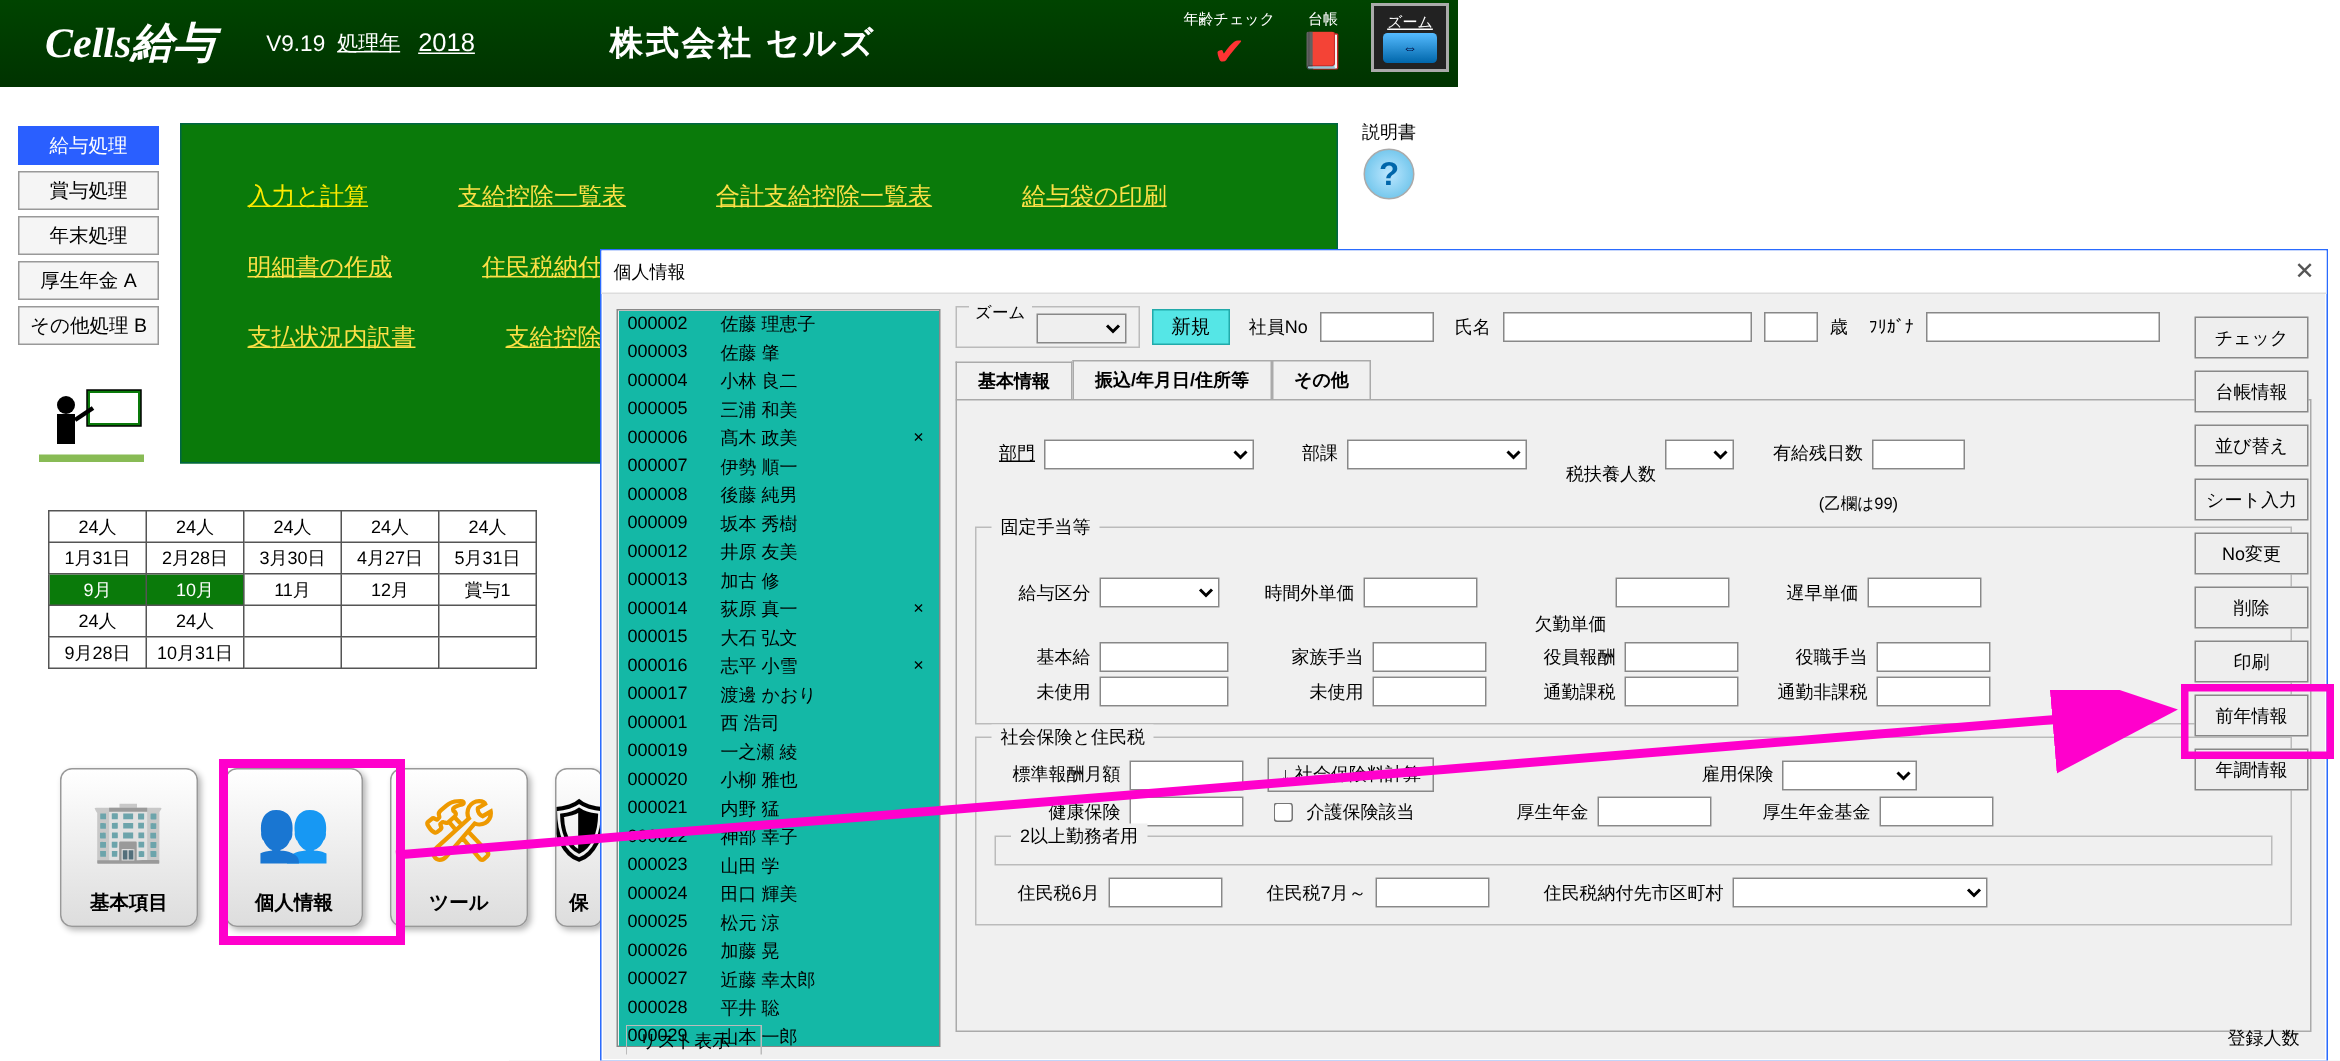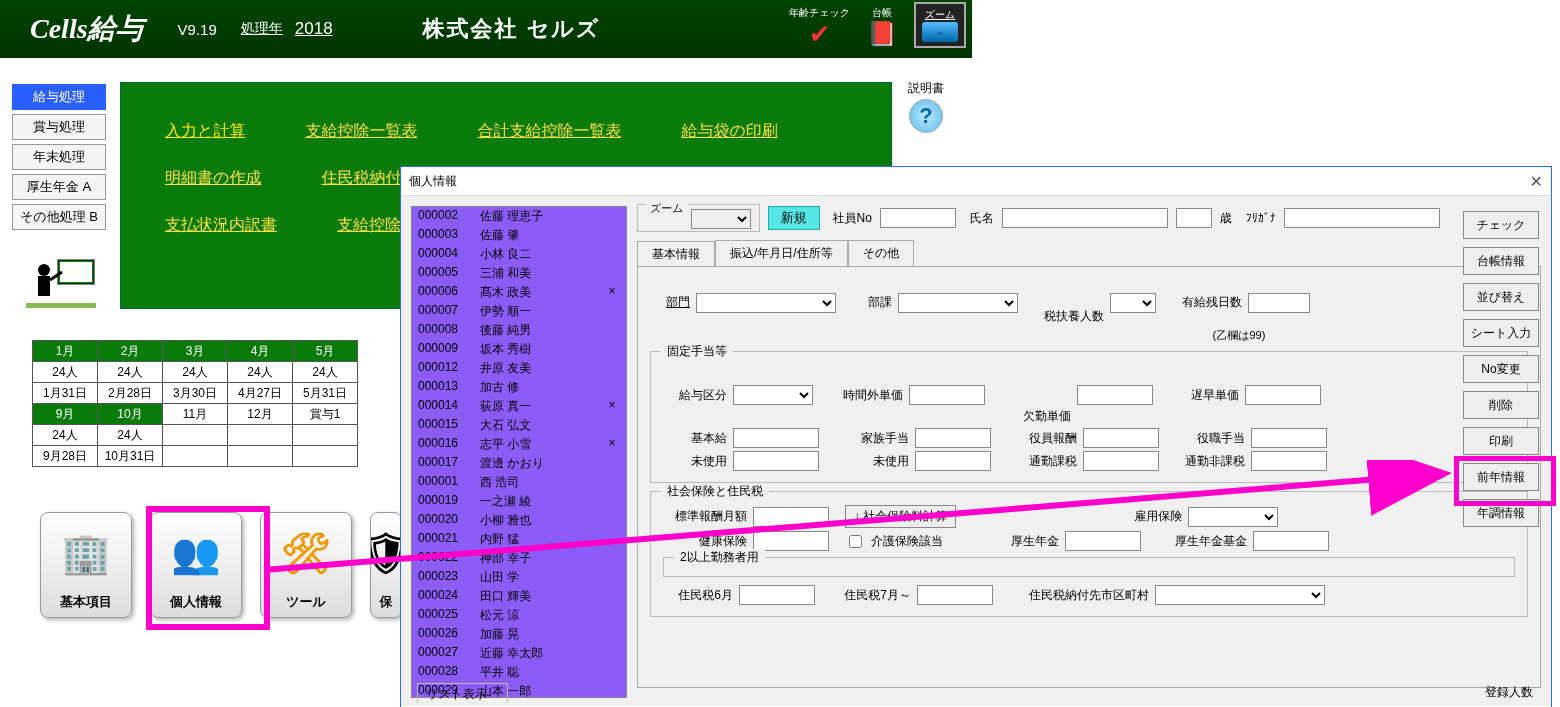--- a/index.html
+++ b/index.html
@@ -29,21 +29,21 @@
     font-style: italic;
     margin-left: 30px;
     font-weight: bold;
   }
   .header .ver {
     font-size: 15px;
     margin-left: 34px;
   }
   .header .year-label {
     font-size: 14px;
-    margin-left: 24px;
+    margin-left: 8px;
     text-decoration: underline;
   }
   .header .year-val {
     font-size: 17px;
     margin-left: 12px;
     text-decoration: underline;
   }
   .header .company {
     font-size: 22px;
     font-weight: bold;
@@ -248,21 +248,21 @@
     cursor: pointer;
   }
   .win-body {
     display: flex;
     height: calc(100% - 28px);
   }
   .emplist {
     width: 214px;
     margin: 10px 0 10px 10px;
     border: 1px solid #888;
-    background: #8b5cf6;
+    background: #14b8a6;
     overflow-y: auto;
     font-size: 12px;
   }
   .emplist div {
     padding: 1px 6px;
     white-space: nowrap;
     display: flex;
   }
   .emplist .eid { width: 62px; }
   .emplist .ename { flex: 1; }
@@ -308,20 +308,21 @@
     border: 1px solid #22aaaa;
     padding: 2px 12px;
     font-size: 13px;
     cursor: pointer;
   }
   .lbl { display: inline-block; text-align: right; }
   .tabs {
     display: flex;
     gap: 0;
     margin-top: 6px;
+    font-weight: bold;
   }
   .tab {
     border: 1px solid #aaa;
     border-bottom: none;
     background: #f0f0f0;
     padding: 4px 14px;
     font-size: 12px;
     cursor: pointer;
   }
   .tab.active {
@@ -467,27 +468,20 @@
   <rect x="34" y="4" width="32" height="20" fill="#fff"></rect>
   <circle cx="18" cy="12" r="6" fill="#000"></circle>
   <rect x="12" y="18" width="12" height="20" fill="#000"></rect>
   <line x1="24" y1="22" x2="36" y2="14" stroke="#000" stroke-width="3"></line>
   <line x1="0" y1="48" x2="70" y2="48" stroke="#8b5" stroke-width="6"></line>
 </svg>
 
 <div class="calblock">
 <table class="cal">
   <tbody>
-        <tr>
-    <td class="mhead">1月</td>
-    <td class="mhead">2月</td>
-    <td class="mhead">3月</td>
-    <td class="mhead">4月</td>
-    <td class="mhead">5月</td>
-  </tr>
   <tr>
     <td>24人</td>
     <td>24人</td>
     <td>24人</td>
     <td>24人</td>
     <td>24人</td>
   </tr>
   <tr>
     <td>1月31日</td>
     <td>2月28日</td>

